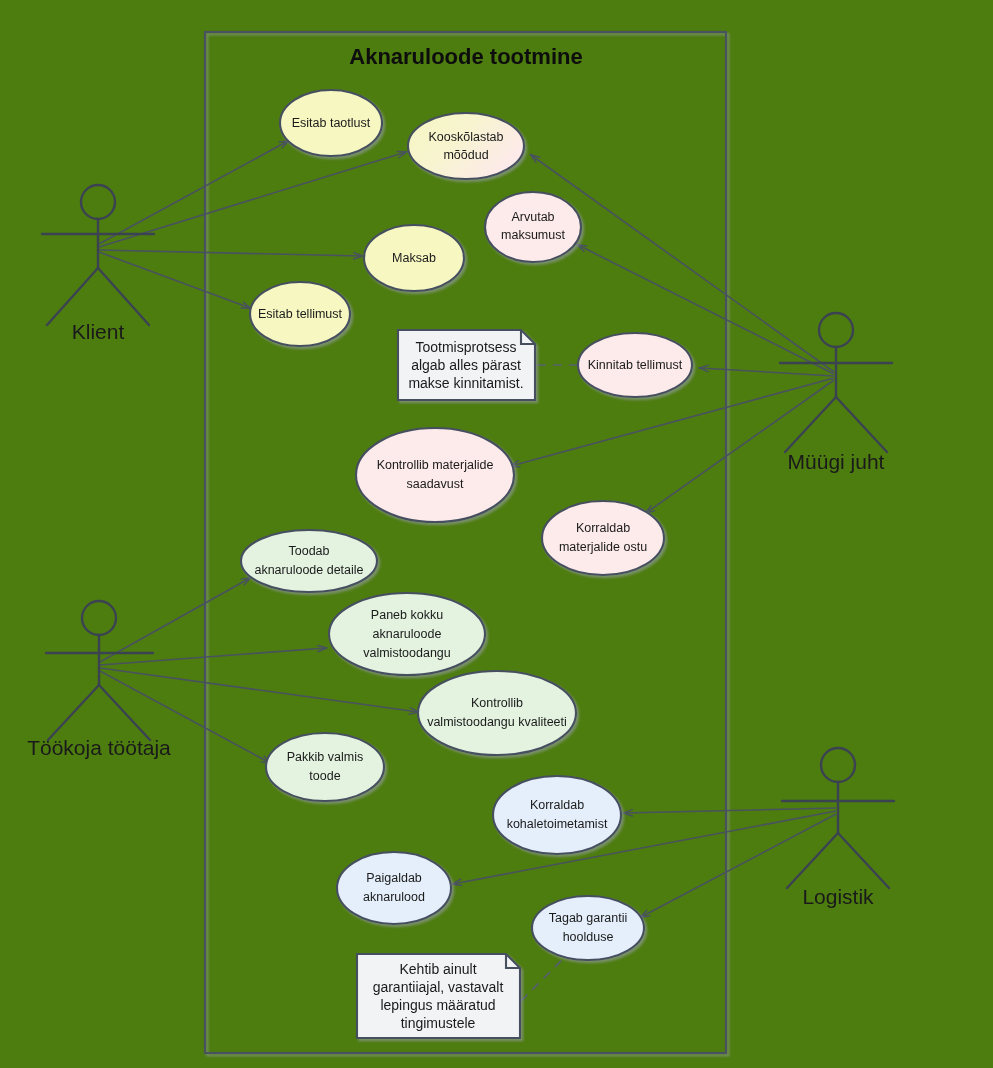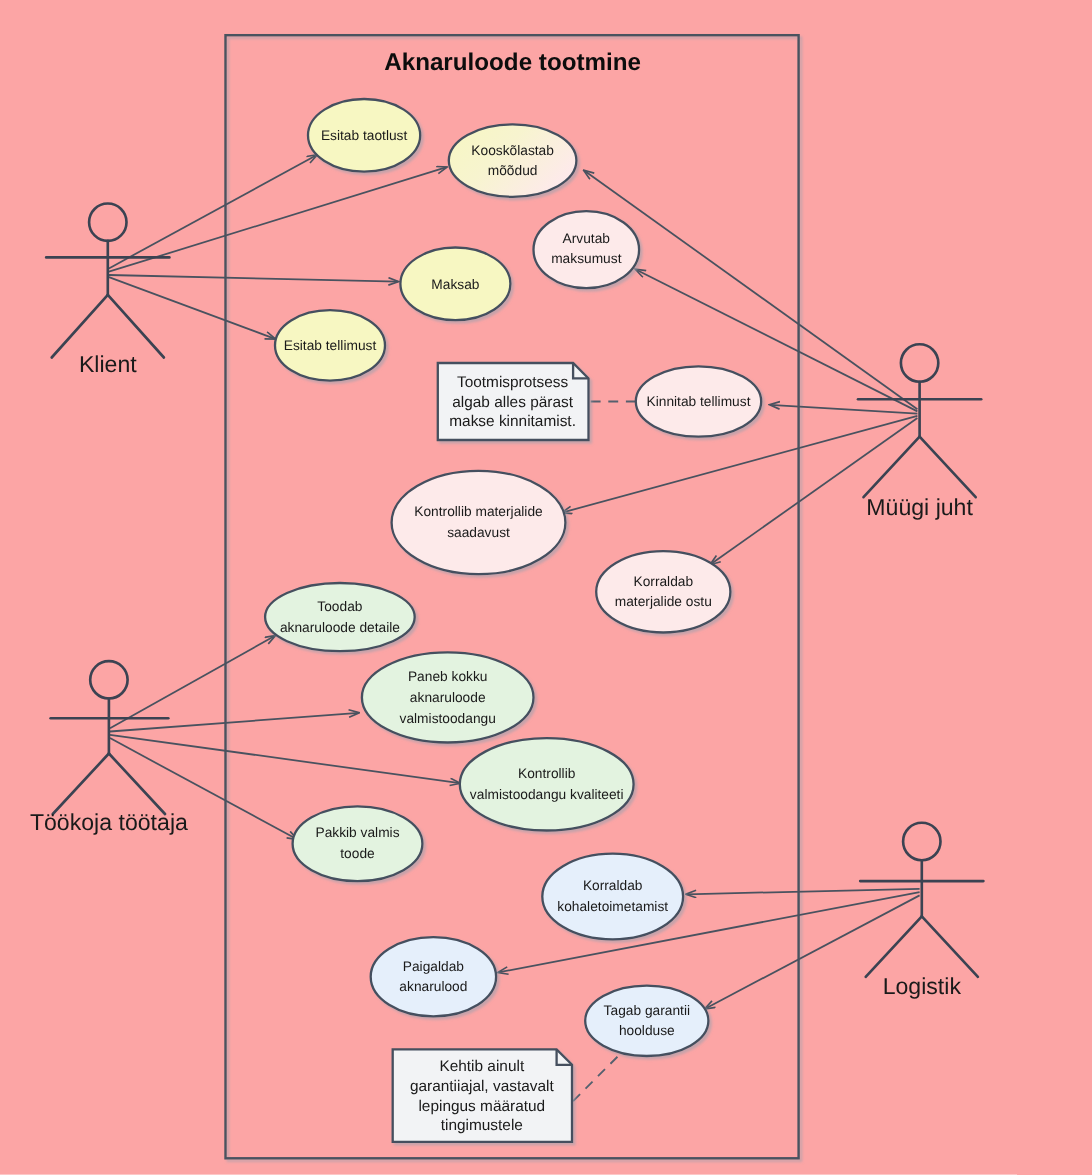--- a/index.html
+++ b/index.html
@@ -7,21 +7,21 @@
     padding: 0;
     background: #ffffff;
   }
   body {
     font-family: "Liberation Sans", sans-serif;
   }
   #stage {
     position: relative;
     width: 993px;
     height: 1068px;
-    background: #fca5a5;
+    background: #4d7c0f;
     overflow: hidden;
   }
   svg#diagram {
     position: absolute;
     left: 0;
     top: 0;
     width: 993px;
     height: 1068px;
   }
   .uc-text {

